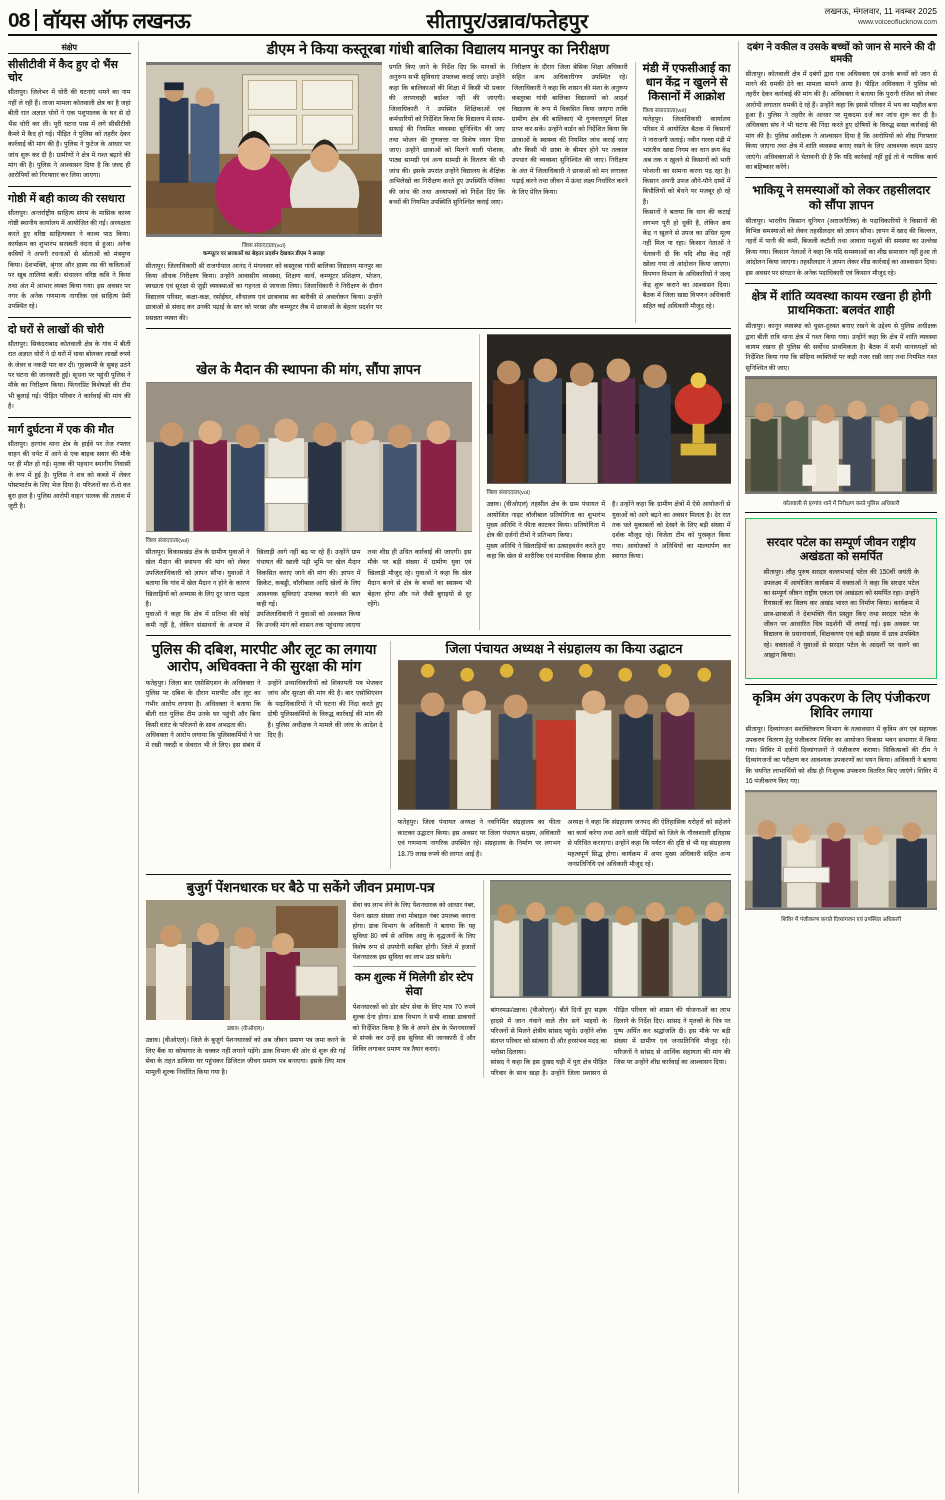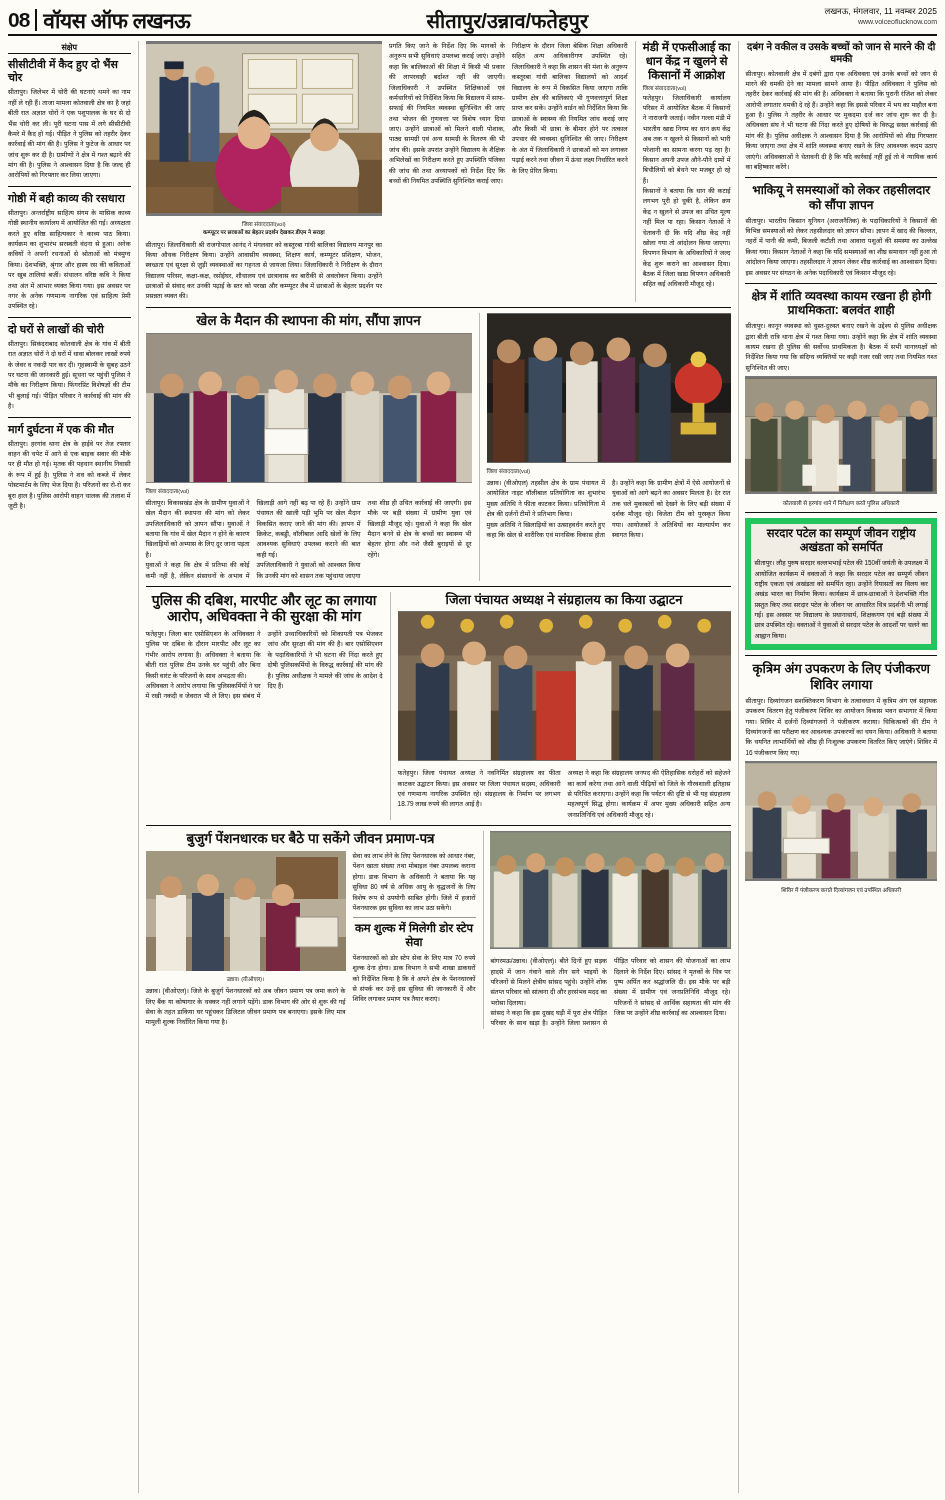--- a/index.html
+++ b/index.html
@@ -45,21 +45,21 @@
 
   
   .photo { width:100%; position:relative; overflow:hidden; border:0; background:#777; }
   .left-sub { font-size:11px; font-weight:bold; text-align:left; line-height:1.2; margin:4px 0 3px; }
 
   .two-col { column-count:2; column-gap:7px; }
   .three-col { column-count:3; column-gap:7px; }
 
   .band { display:flex; gap:7px; }
 
-  .boxed { border:6px solid #22c55e; padding:3px; }
+  .boxed { border:1px solid #22c55e; padding:17px; }
   .shade { background:#f1ede4; }
 
   .figcap { font-size:5.6px; text-align:center; margin-top:1px; }
 
   .blk { margin-bottom:5px; }
 </style>
 </head>
 <body>
 
 <div class="page">
@@ -107,20 +107,21 @@
         <div class="left-sub">मार्ग दुर्घटना में एक की मौत</div>
         <div class="body">सीतापुर। हरगांव थाना क्षेत्र के हाईवे पर तेज रफ्तार वाहन की चपेट में आने से एक बाइक सवार की मौके पर ही मौत हो गई। मृतक की पहचान स्थानीय निवासी के रूप में हुई है। पुलिस ने शव को कब्जे में लेकर पोस्टमार्टम के लिए भेज दिया है। परिजनों का रो-रो कर बुरा हाल है। पुलिस आरोपी वाहन चालक की तलाश में जुटी है।</div>
       </div>
     </div>
 
     <div class="vline"></div>
 
     <div class="col-mid">
 
       <div>
+        <h2 class="hl center">डीएम ने किया कस्तूरबा गांधी बालिका विद्यालय मानपुर का निरीक्षण</h2>
 
         <div class="band">
           <div style="width:245px;">
             
             <svg class="photo" viewBox="0 0 245 175" width="245" height="175">
               <rect width="245" height="175" fill="#d8d2c4"></rect>
               <rect x="0" y="0" width="245" height="92" fill="#cfc7b5"></rect>
               <rect x="100" y="10" width="120" height="78" fill="#e8e2d2" stroke="#9b8f72"></rect>
               <rect x="106" y="16" width="50" height="30" fill="#f3efe2" stroke="#b6a883"></rect>
               <rect x="162" y="16" width="52" height="30" fill="#f3efe2" stroke="#b6a883"></rect>
@@ -179,21 +180,21 @@
             <div class="body">किसानों ने बताया कि धान की कटाई लगभग पूरी हो चुकी है, लेकिन क्रय केंद्र न खुलने से उपज का उचित मूल्य नहीं मिल पा रहा। किसान नेताओं ने चेतावनी दी कि यदि शीघ्र केंद्र नहीं खोला गया तो आंदोलन किया जाएगा। विपणन विभाग के अधिकारियों ने जल्द केंद्र शुरू कराने का आश्वासन दिया। बैठक में जिला खाद्य विपणन अधिकारी सहित कई अधिकारी मौजूद रहे।</div>
           </div>
         </div>
       </div>
 
       <div class="rule"></div>
 
       <div class="band">
 
         <div style="width:330px;">
-          <h2 class="hl center" style="font-size:13.5px;">खेल के मैदान की स्थापना की मांग, सौंपा ज्ञापन</h2>
+          <h2 class="hl center" style="font-size:13.5px;margin-top:28px;">खेल के मैदान की स्थापना की मांग, सौंपा ज्ञापन</h2>
           <svg class="photo" viewBox="0 0 330 150" width="330" height="150">
             <rect width="330" height="150" fill="#b9b0a0"></rect>
             <rect x="0" y="0" width="330" height="60" fill="#9b9283"></rect>
             <rect x="0" y="60" width="330" height="90" fill="#cdc4b3"></rect>
             <g fill="#2f3a4d">
               <rect x="8" y="60" width="36" height="90"></rect>
                 <circle cx="26" cy="52" r="12" fill="#c8996f"></circle>
               <rect x="48" y="58" width="34" height="92" fill="#7b1f46"></rect>
                 <circle cx="65" cy="50" r="12" fill="#dbae86"></circle>
               <rect x="86" y="62" width="34" height="88" fill="#384a63"></rect>

